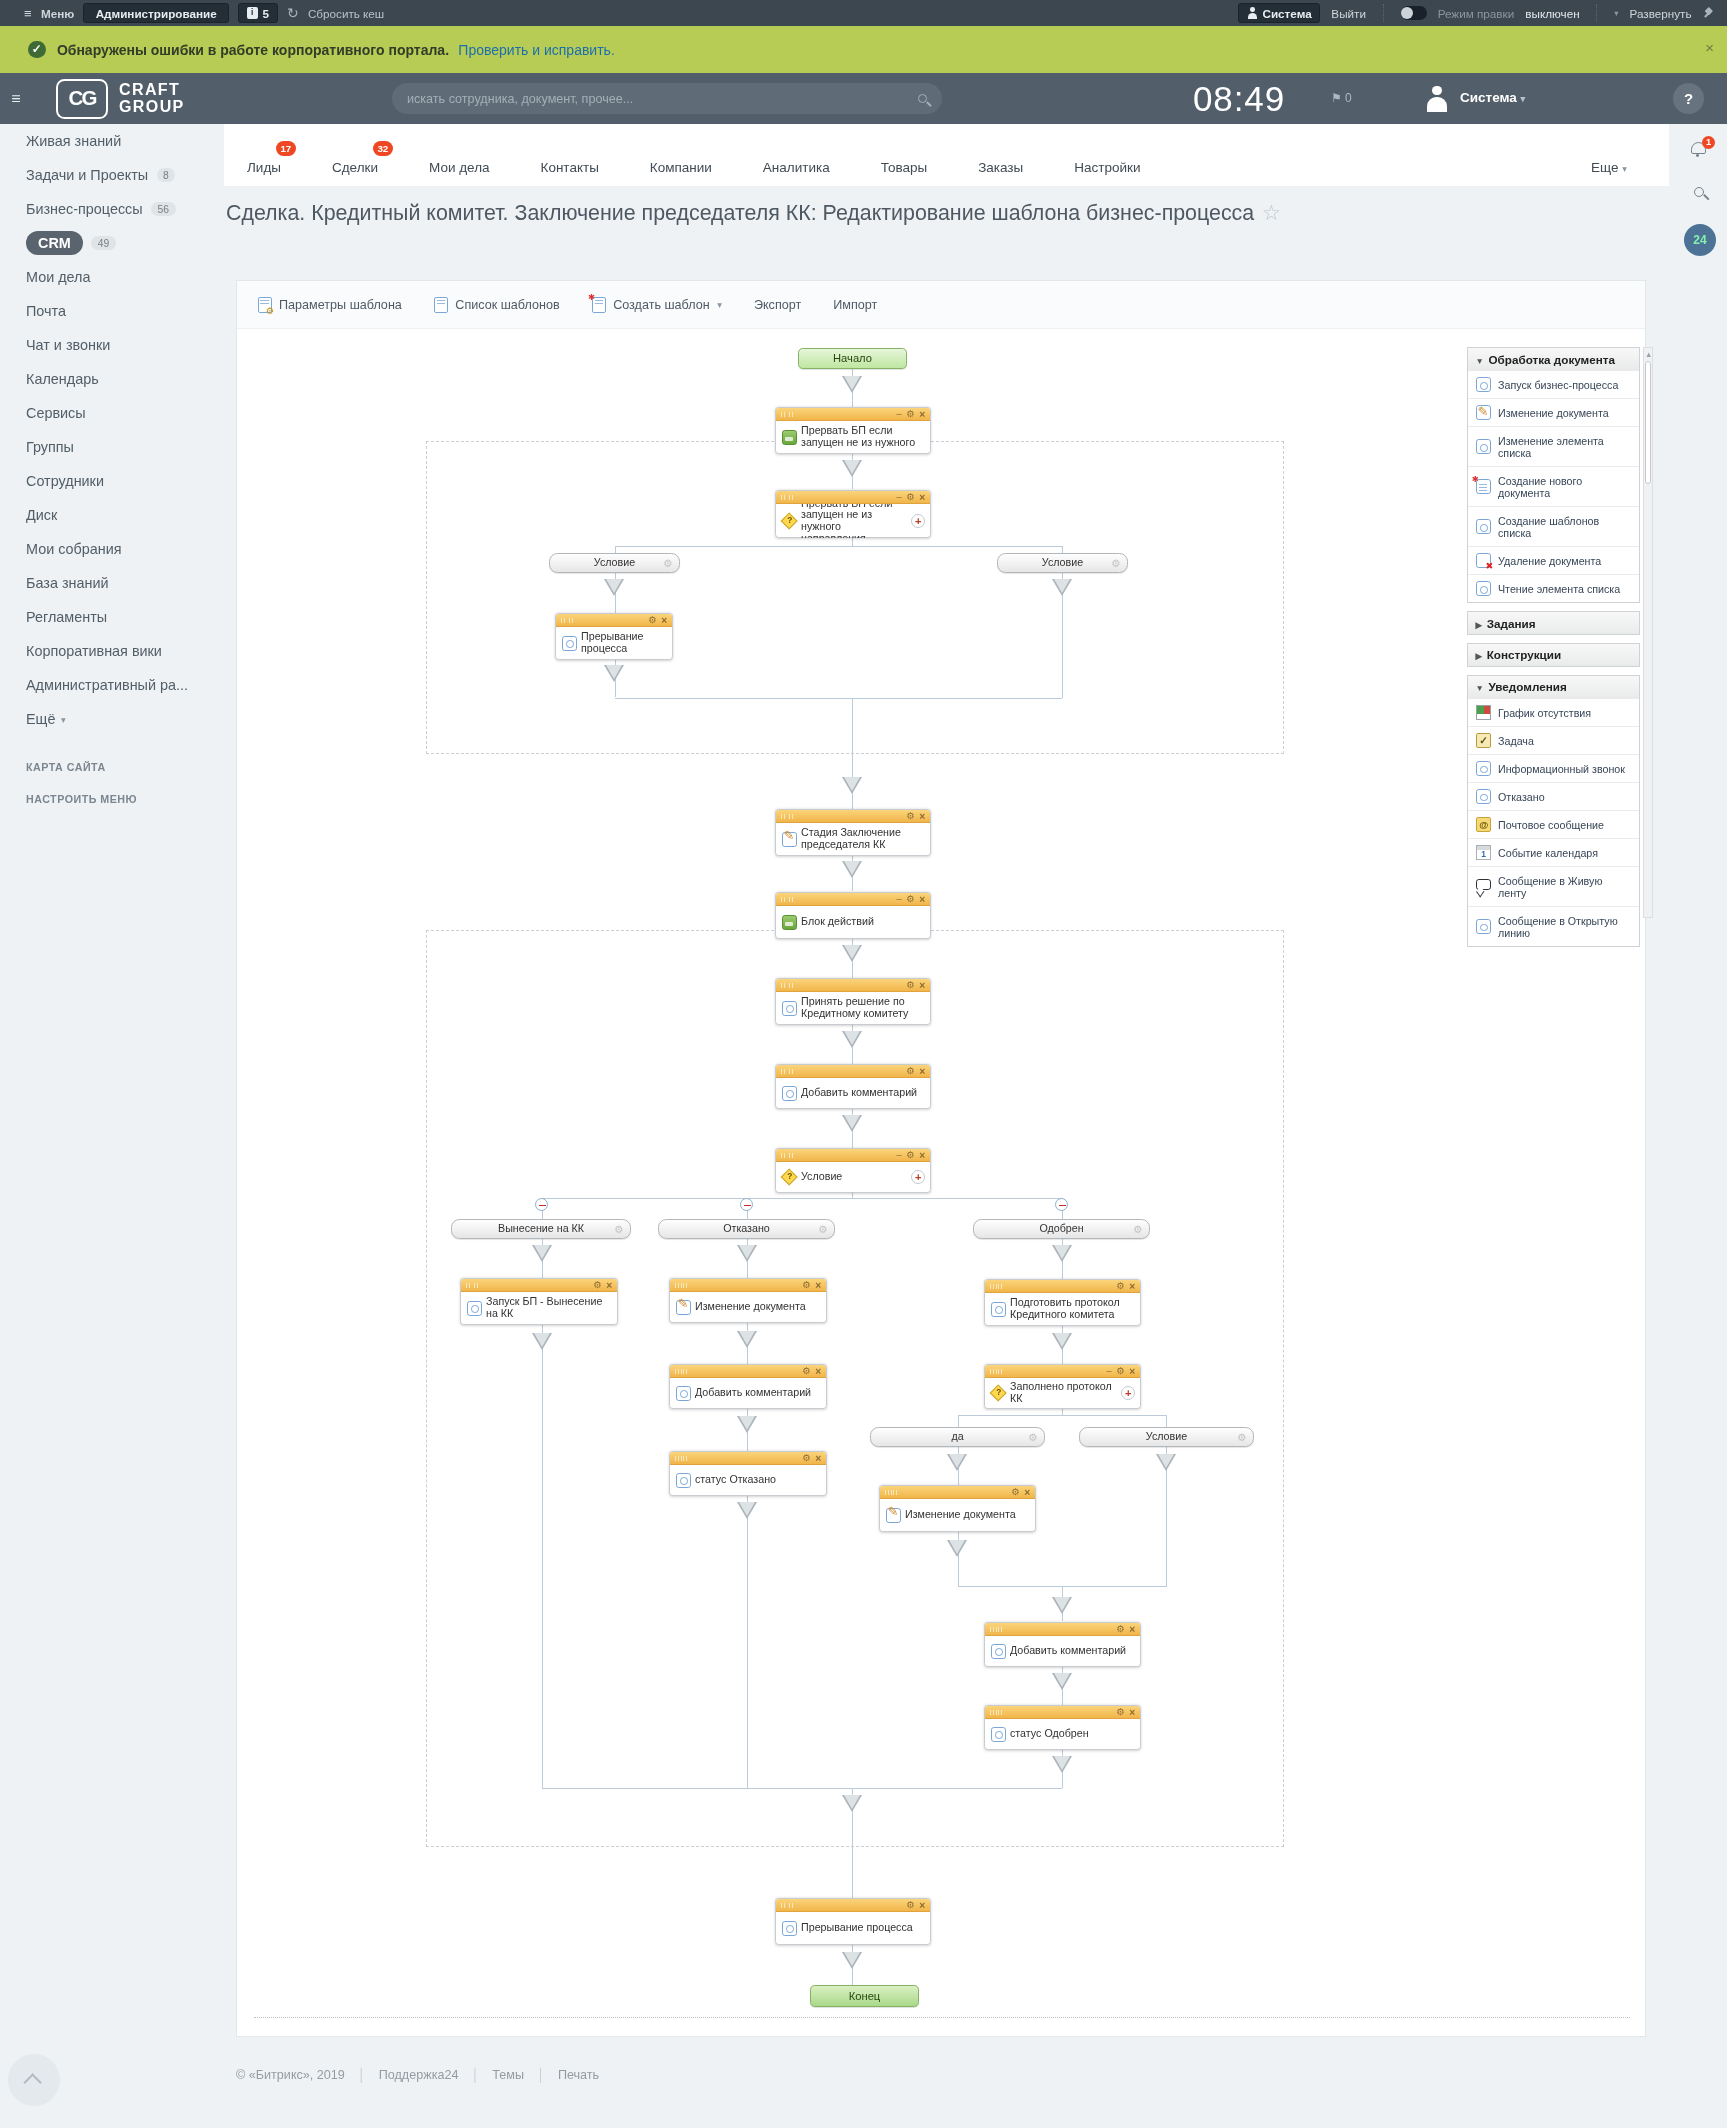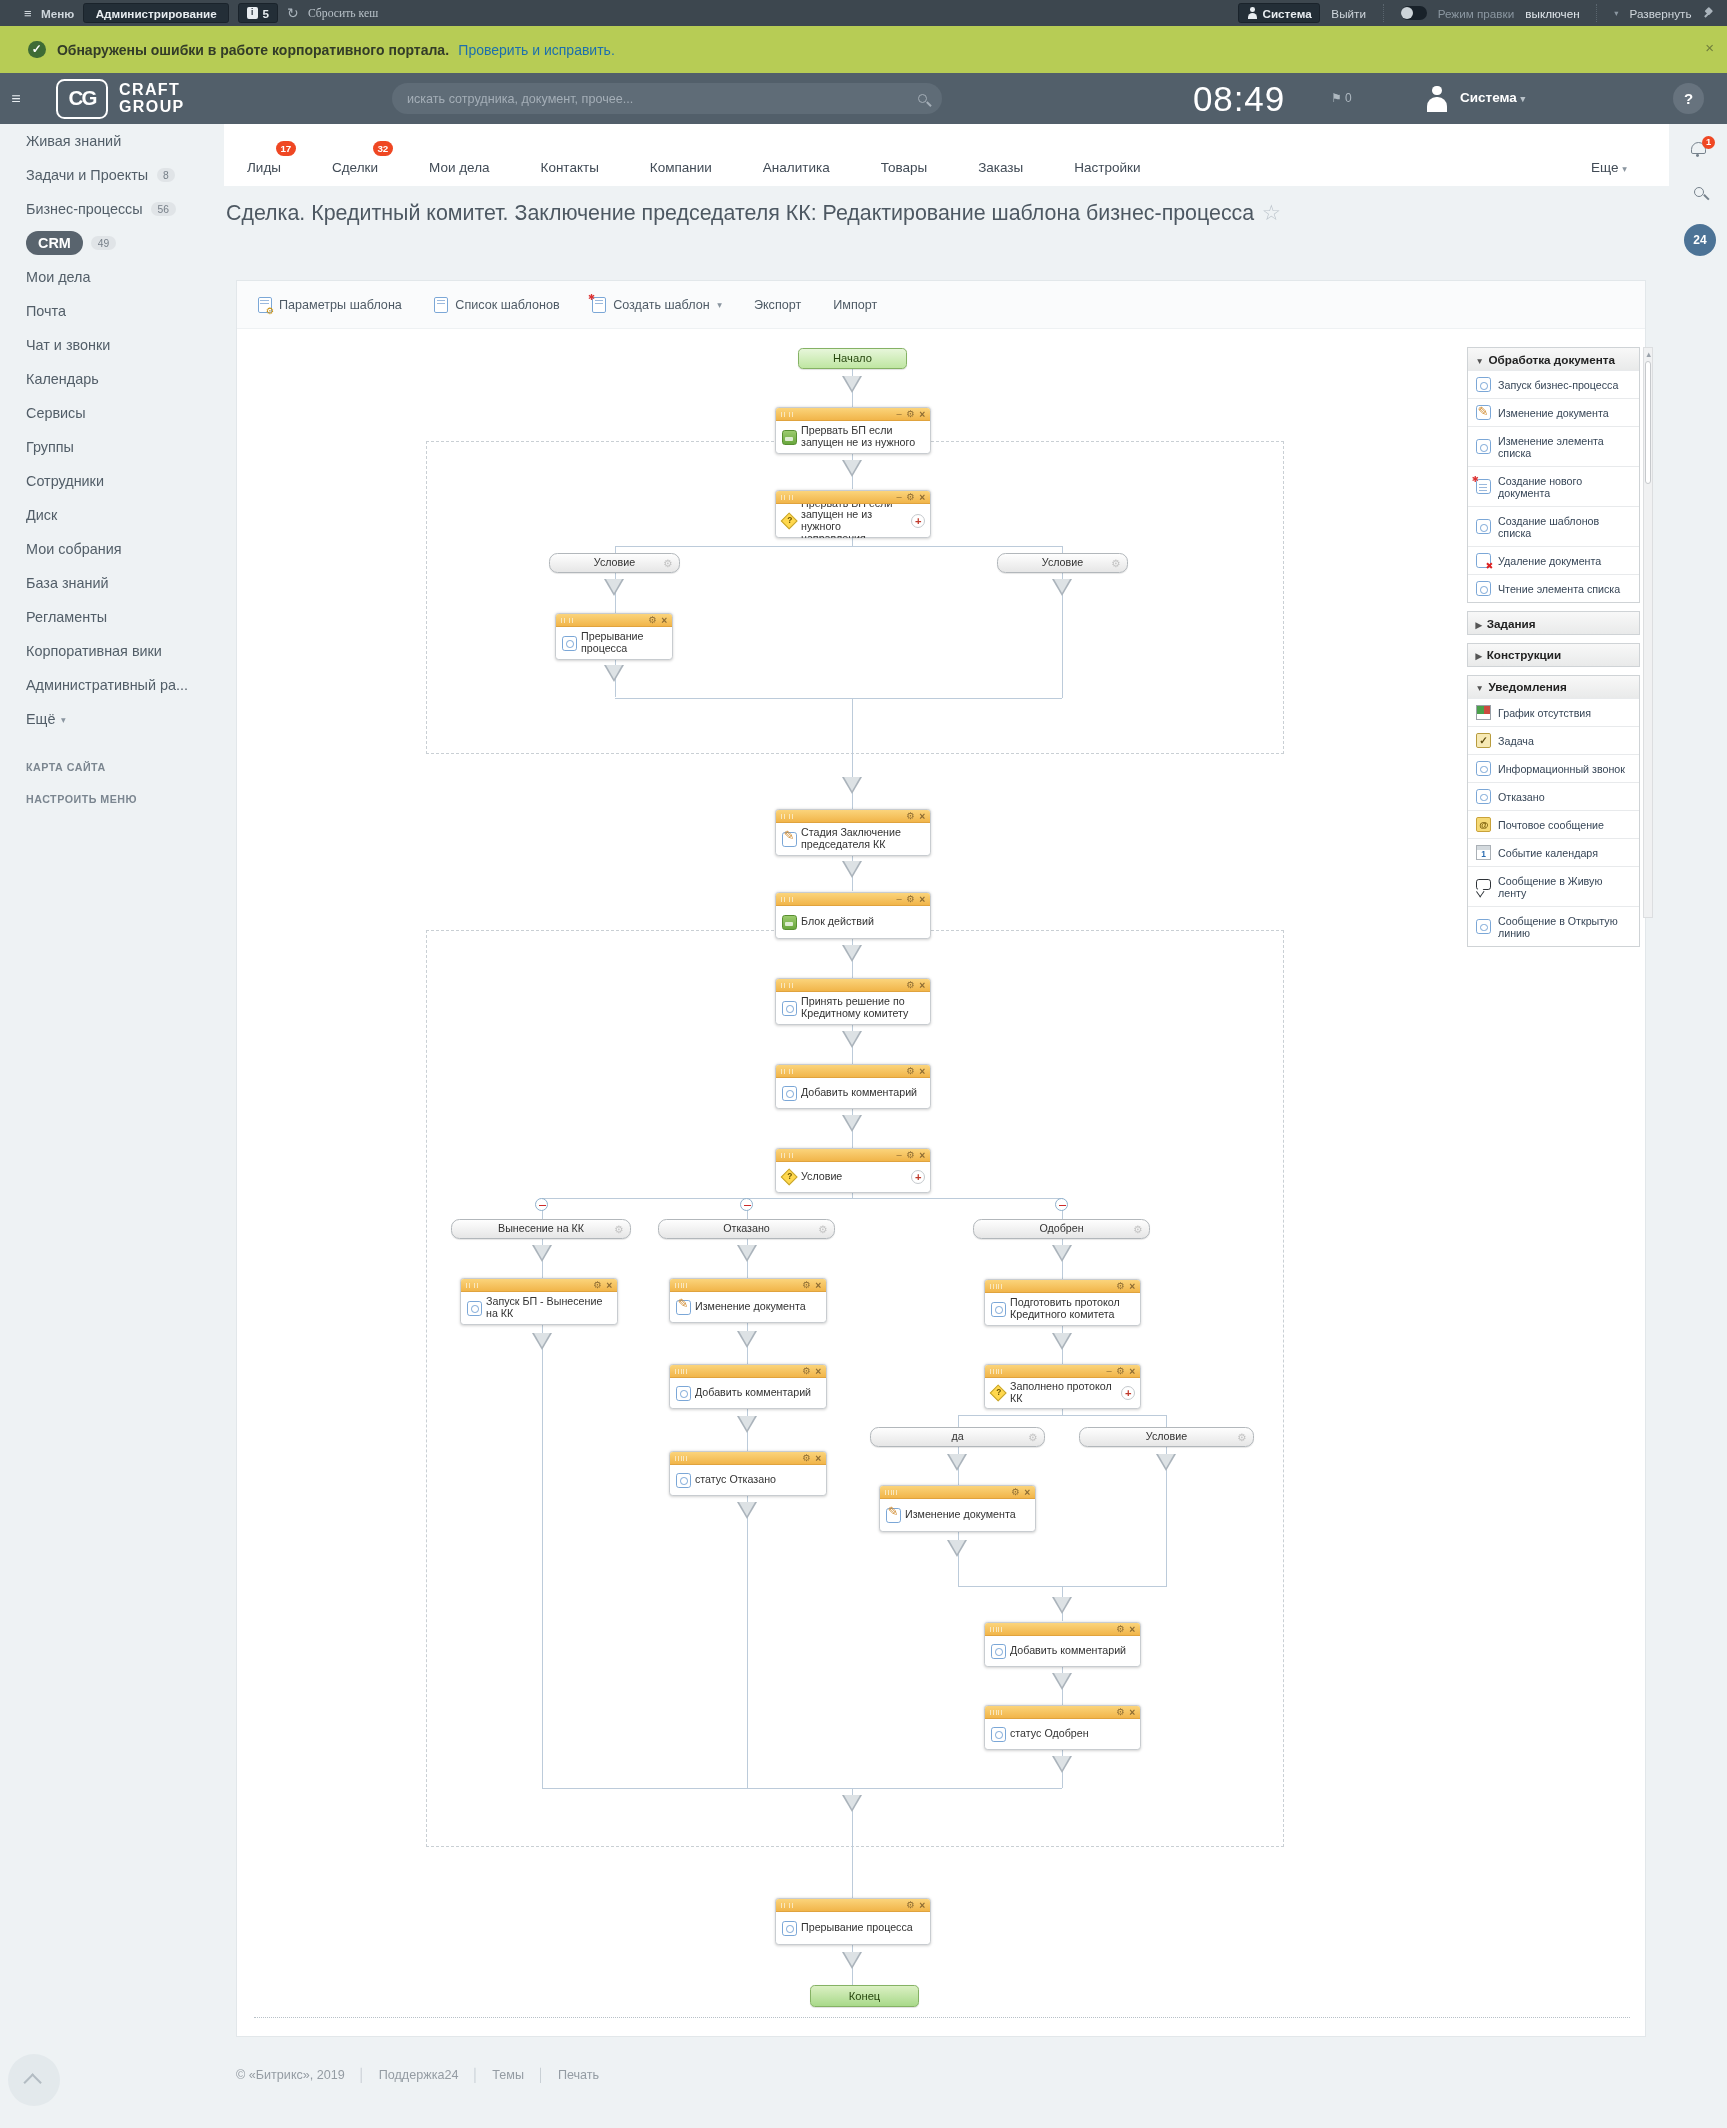--- a/index.html
+++ b/index.html
@@ -11,21 +11,21 @@
   .topbar { position:absolute; left:0; top:0; width:1727px; height:26px; background:#3d474f;
             display:flex; align-items:center; font-size:11.7px; color:#cfd6dc; z-index:50; }
   .tb-left { display:flex; align-items:center; gap:9.3px; padding-left:24px; }
   .tb-right { margin-left:auto; display:flex; align-items:center; gap:11.2px; padding-right:15px; }
   .tb-btn { background:#232e37; border:0.9px solid #1a232b; border-radius:2.8px; padding:2.8px 11.2px;
             color:#e8edf1; font-weight:bold; }
   .tb-ico-btn { background:#232e37; border:0.9px solid #1a232b; border-radius:2.8px; padding:2.8px 7.5px;
             color:#e8edf1; font-weight:bold; display:flex; gap:4.7px; align-items:center;}
   .tb-info { display:inline-block; width:11.2px; height:11.2px; background:#e8edf1; border-radius:1.9px;
              color:#232e37; font:bold 8.4px/11.2px "Liberation Sans",sans-serif; text-align:center; }
-  .tb-text { color:#b9c2c9;font-family:Liberation Serif, serif; }
+  .tb-text { color:#b9c2c9; }
   .tb-sep { width:0.9px; height:18.6px; border-left:0.9px dotted #5a656e; margin:0 5.6px; }
   .toggle { width:26px; height:14px; background:#19222a; border-radius:7.5px; position:relative; }
   .toggle .knob { position:absolute; left:0.9px; top:0.9px; width:12px; height:12px; border-radius:50%;
                   background:#cdd4d9; }
   .dim { color:#8b97a1; }
   .hamb { font-size:13px; color:#cfd6dc; }
   .pin { width:9.3px; height:9.3px; position:relative; }
   .pin:before { content:""; position:absolute; left:3.7px; top:0; width:5.6px; height:5.6px; background:#aab4bc; border-radius:0.9px; transform:rotate(45deg);}
   .pin:after { content:""; position:absolute; left:0.9px; top:5.6px; width:5.6px; height:1.9px; background:#aab4bc; transform:rotate(-45deg);}
 
@@ -81,21 +81,21 @@
 
   
   .bell { position:absolute; left:1691px; top:142px; width:15px; height:12px; border:1.9px solid #76828c;
           border-radius:7.5px 7.5px 1.9px 1.9px; }
   .bell:after { content:""; position:absolute; left:3.7px; top:11.2px; width:3.7px; height:2.8px; background:#76828c; border-radius:50%; }
   .rail-badge { position:absolute; left:1702px; top:136px; background:#ef4723; color:#fff; font:bold 9.3px/13px "Liberation Sans",sans-serif;
                 width:13px; height:13px; text-align:center; border-radius:50%; }
   .rail-mag { position:absolute; left:1694px; top:187px; width:10.3px; height:10.3px; border:1.9px solid #76828c; border-radius:50%; }
   .rail-mag:after { content:""; position:absolute; left:8.4px; top:8.4px; width:6.5px; height:1.9px; background:#76828c; transform:rotate(45deg); }
   .b24 { position:absolute; left:1684px; top:224px; width:32px; height:32px; border-radius:50%; background:#4c7396;
-         color:#ffffff; font:bold 12px/32px "Liberation Sans",sans-serif; text-align:center; }
+         color:#86efac; font:bold 12px/32px "Liberation Sans",sans-serif; text-align:center; }
 
   
   .pagetitle { position:absolute; left:226px; top:200px; font-size:21.4px; color:#4d5862; }
   .pagetitle .star { color:#bcc4cb; margin-left:7.5px; }
 
   
   .card { position:absolute; left:236px; top:280px; width:1410px; height:1757px; background:#fff;
           border:0.9px solid #e2e7ea; }
   .flowtoolbar { position:absolute; left:0; top:0; width:100%; height:48px; background:#fafbfc;
                  border-bottom:0.9px solid #eef1f3; display:flex; align-items:center; padding-left:20.5px; gap:32px; }

